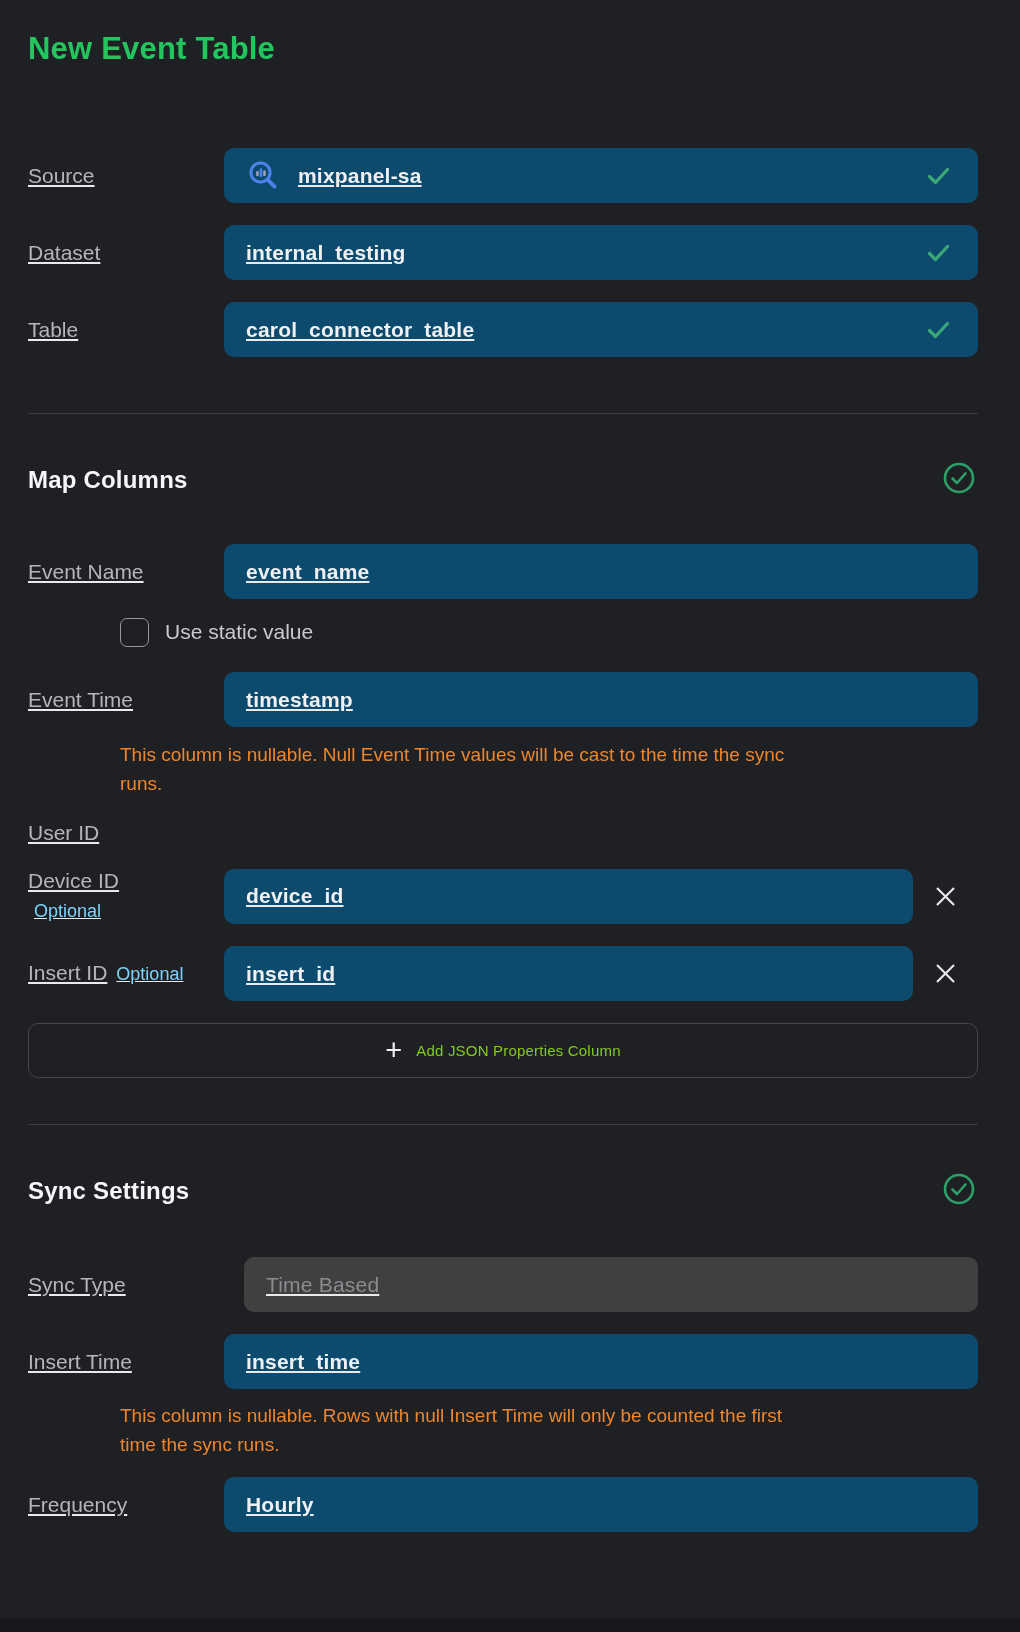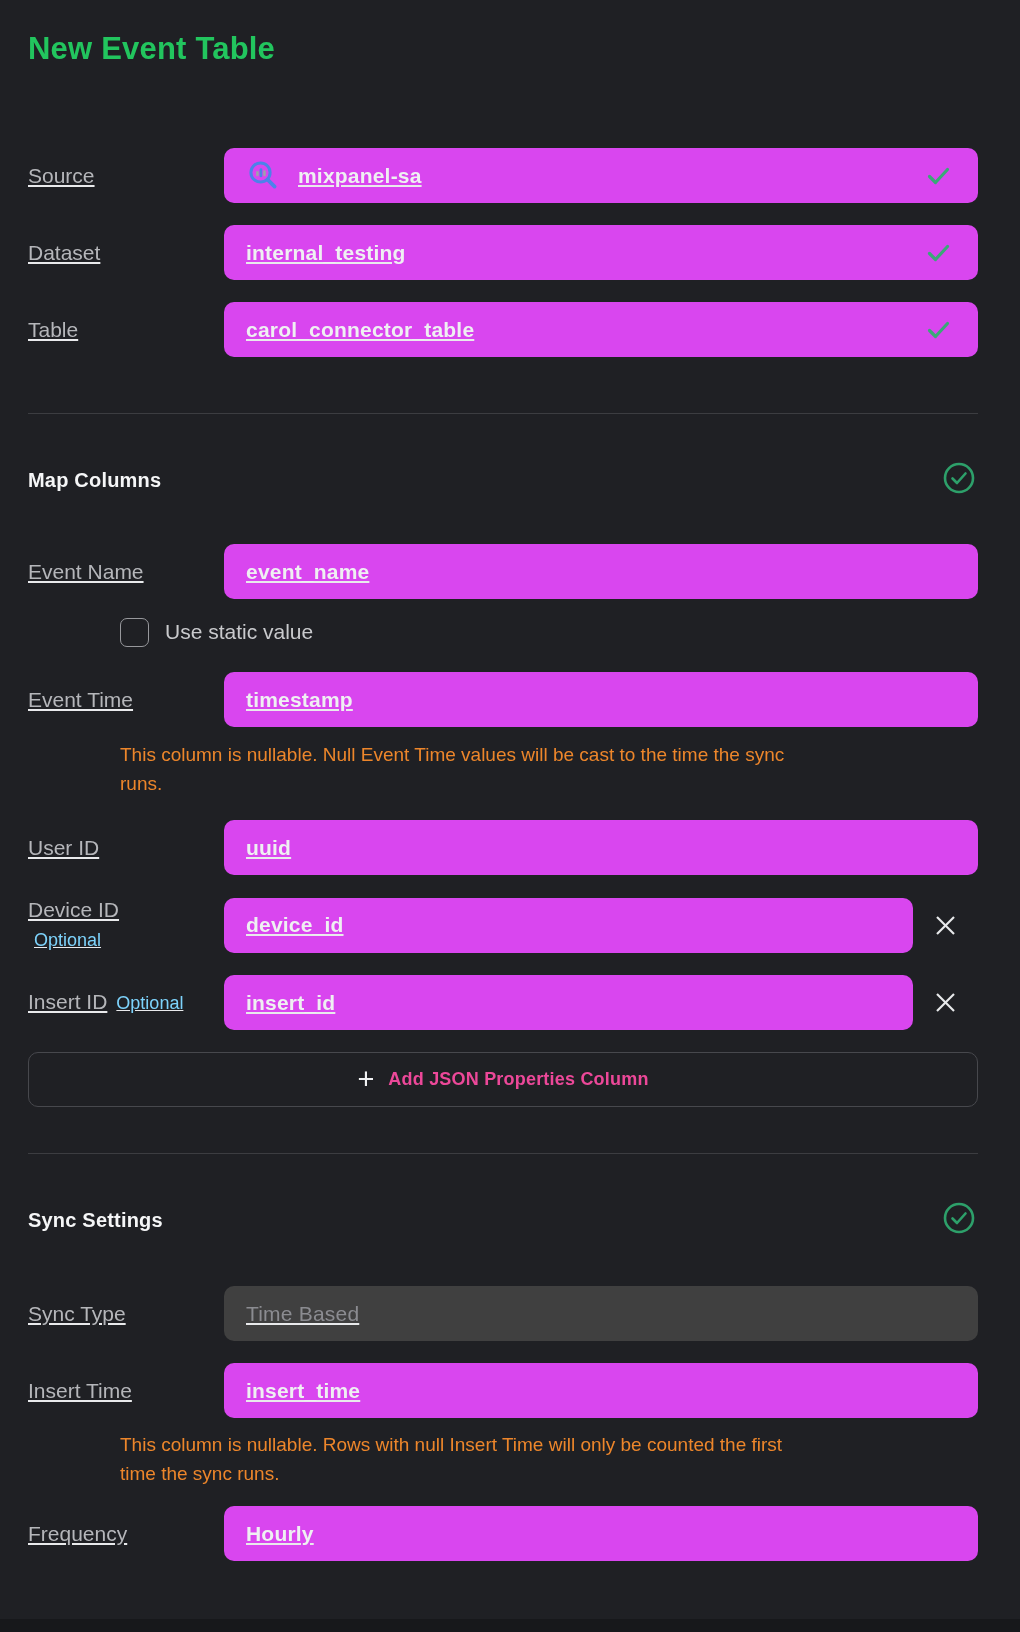--- a/index.html
+++ b/index.html
@@ -42,21 +42,21 @@
     color: #7dd3fc;
     margin-top: 4px;
     padding-left: 6px;
   }
   .label-inline { display: flex; align-items: baseline; text-align: right; }
   .label-inline .optional-note { margin-top: 0; margin-left: 9px; padding-left: 0; }
 
   .field {
     flex: 1 1 auto;
     height: 55px;
-    background: #d946ef;
+    background: #0c4a6e;
     border-radius: 10px;
     display: flex;
     align-items: center;
     padding: 0 28px 0 22px;
     font-size: 21px;
     font-weight: 700;
     color: #eff0f2;
     letter-spacing: 0.2px;
     cursor: pointer;
   }
@@ -87,21 +87,21 @@
   .divider-2 { margin-top: 46px; }
 
   .section-heading-row {
     display: flex;
     align-items: center;
     justify-content: space-between;
     margin-top: 48px;
     padding-right: 3px;
   }
   .section-heading {
-    font-size: 20px;
+    font-size: 24px;
     font-weight: 700;
     color: #f5f6f7;
     line-height: 32px;
     letter-spacing: 0.2px;
   }
 
   .indent { margin-left: 92px; }
 
   .checkbox-row {
     display: flex;
@@ -128,21 +128,21 @@
     line-height: 29px;
     color: #ed862b;
   }
 
   .mt46 { margin-top: 46px; }
   .mt25 { margin-top: 25px; }
   .mt22 { margin-top: 22px; }
   .mt27 { margin-top: 27px; align-items: center; }
   .mt31 { margin-top: 31px; }
   .mt28 { margin-top: 28px; }
-  .mt48 { margin-top: 48px; }
+  .mt48 { margin-top: 48px; gap: 20px; }
   .mt18 { margin-top: 18px; }
   .mt12 { margin-top: 12px; }
 
   .add-json-btn {
     margin-top: 22px;
     width: 100%;
     height: 55px;
     border: 1px solid #47484d;
     border-radius: 10px;
     background: transparent;
@@ -152,23 +152,23 @@
     cursor: pointer;
   }
   .add-json-btn .plus-glyph {
     font-size: 29px;
     font-weight: 400;
     color: #f0f1f3;
     margin-right: 14px;
     line-height: 29px;
   }
   .add-json-btn .btn-label {
-    font-size: 18px;
-    font-weight: 700;
-    color: #ec4899;
+    font-size: 15px;
+    font-weight: 400;
+    color: #84cc16;
     letter-spacing: 0.2px;
   }
 
   .bottom-strip {
     position: absolute;
     left: 0; right: 0; bottom: 0;
     height: 13px;
     background: #17181b;
   }
 </style>
@@ -255,23 +255,20 @@
     </div>
   </div>
 
   <div class="warning indent">
     <div>This column is nullable. Null Event Time values will be cast to the time the sync</div>
     <div>runs.</div>
   </div>
 
   <div class="form-row mt22">
     <div class="label-col">User ID</div>
-    <div class="field">
-      <span>uuid</span>
-    </div>
   </div>
 
   <div class="form-row mt27">
     <div class="label-col">
       <div>Device ID</div>
       <div class="optional-note">Optional</div>
     </div>
     <div class="field">
       <span>device_id</span>
     </div>

